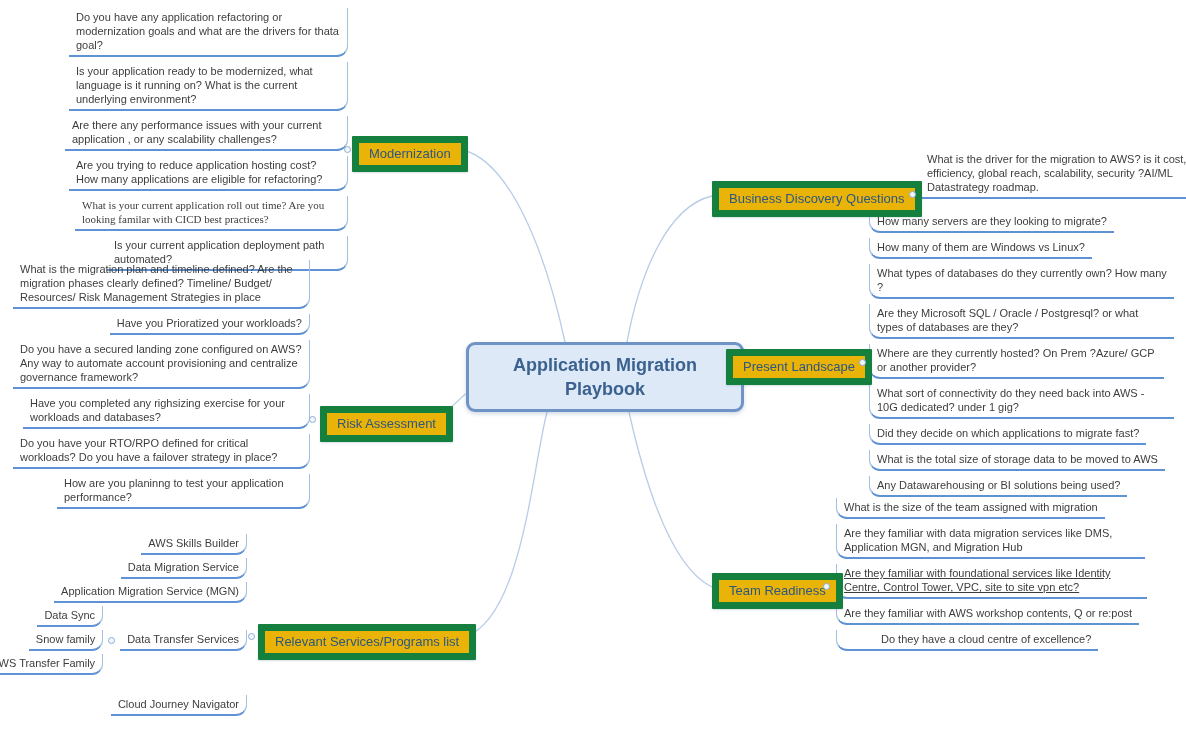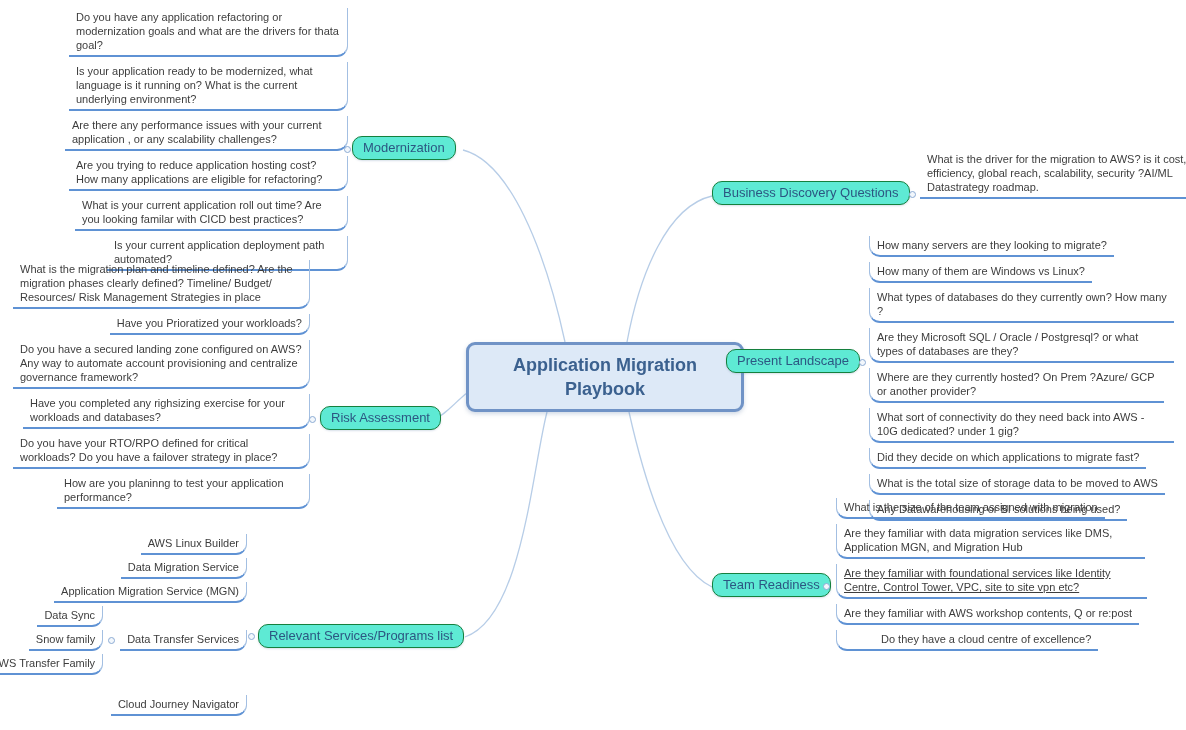--- a/index.html
+++ b/index.html
@@ -26,21 +26,21 @@
   .stack.toleft{align-items:flex-end;}
   .stack.toright{align-items:flex-start;}
   .svc-stack{gap:3px;}
 
   .dts-row{display:flex;align-items:center;gap:5px;}
   .sub-stack{display:flex;flex-direction:column;gap:3px;align-items:flex-end;}
 
   
   .bnode{
     position:absolute;z-index:2;
-    background:#5eead4;border:1px solid #15803d;border-radius:10px;
+    background:#eab308;border:7px solid #15803d;border-radius:1px;
     padding:3px 10px 4px 10px;
     font-size:13px;color:#2c5782;white-space:nowrap;
     box-shadow:0 1px 2px rgba(100,130,170,0.25);
   }
 
   
   .central{
     position:absolute;left:466px;top:342px;width:278px;height:70px;z-index:2;
     background:#dde9f7;border:3px solid #7093c6;border-radius:9px;
     display:flex;justify-content:center;align-items:center;text-align:center;
@@ -74,39 +74,39 @@
   <span>Application Migration Playbook</span>
 </div>
 
 <div class="bnode" style="left:352px;top:136px;">Modernization</div>
 <div class="handle" style="left:344px;top:146px;"></div>
 <div class="stack toleft" style="top:8px;right:838px;">
   <div class="leaf hook-right" style="max-width:264px;">Do you have any application refactoring or modernization goals and what are the drivers for thata goal?</div>
   <div class="leaf hook-right" style="max-width:264px;">Is your application ready to be modernized, what language is it running on? What is the current underlying environment?</div>
   <div class="leaf hook-right" style="max-width:268px;">Are there any performance issues with your current application , or any scalability challenges?</div>
   <div class="leaf hook-right" style="max-width:264px;">Are you trying to reduce application hosting cost? How many applications are eligible for refactoring?</div>
-  <div class="leaf hook-right" style="max-width:258px;">What is your current application roll out time? Are you looking familar with CICD best practices?</div>
+  <div class="leaf hook-right" style="max-width:258px;font-family:Liberation Serif, serif;">What is your current application roll out time? Are you looking familar with CICD best practices?</div>
   <div class="leaf hook-right" style="max-width:226px;">Is your current application deployment path automated?</div>
 </div>
 
 <div class="bnode" style="left:320px;top:406px;">Risk Assessment</div>
 <div class="handle" style="left:309px;top:416px;"></div>
 <div class="stack toleft" style="top:260px;right:876px;">
   <div class="leaf hook-right" style="max-width:282px;">What is the migration plan and timeline defined? Are the migration phases clearly defined? Timeline/ Budget/ Resources/ Risk Management Strategies in place</div>
   <div class="leaf hook-right">Have you Prioratized your workloads?</div>
   <div class="leaf hook-right" style="max-width:282px;">Do you have a secured landing zone configured on AWS? Any way to automate account provisioning and centralize governance framework?</div>
   <div class="leaf hook-right" style="max-width:272px;">Have you completed any righsizing exercise for your workloads and databases?</div>
   <div class="leaf hook-right" style="max-width:282px;">Do you have your RTO/RPO defined for critical workloads? Do you have a failover strategy in place?</div>
   <div class="leaf hook-right" style="max-width:238px;">How are you planinng to test your application performance?</div>
 </div>
 
 <div class="bnode" style="left:258px;top:624px;">Relevant Services/Programs list</div>
 <div class="handle" style="left:248px;top:633px;"></div>
 <div class="stack toleft svc-stack" style="top:534px;right:939px;">
-  <div class="leaf hook-right nowrap">AWS Linux Builder</div>
+  <div class="leaf hook-right nowrap">AWS Skills Builder</div>
   <div class="leaf hook-right nowrap">Data Migration Service</div>
   <div class="leaf hook-right nowrap">Application Migration Service (MGN)</div>
   <div class="dts-row">
     <div class="sub-stack">
       <div class="leaf hook-right nowrap">Data Sync</div>
       <div class="leaf hook-right nowrap">Snow family</div>
       <div class="leaf hook-right nowrap">AWS Transfer Family</div>
     </div>
     <div class="handle inline"></div>
     <div class="leaf hook-right nowrap">Data Transfer Services</div>
@@ -116,21 +116,21 @@
 </div>
 
 <div class="bnode" style="left:712px;top:181px;padding-left:10px;">Business Discovery Questions</div>
 <div class="handle" style="left:909px;top:191px;"></div>
 <div class="stack toright" style="top:150px;left:920px;">
   <div class="leaf" style="width:272px;">What is the driver for the migration to AWS? is it cost, efficiency, global reach, scalability, security ?AI/ML Datastrategy roadmap.</div>
 </div>
 
 <div class="bnode" style="left:726px;top:349px;">Present Landscape</div>
 <div class="handle" style="left:859px;top:359px;"></div>
-<div class="stack toright" style="top:236px;left:869px;">
+<div class="stack toright" style="top:212px;left:869px;">
   <div class="leaf hook-left" style="max-width:290px;">How many servers are they looking to migrate?</div>
   <div class="leaf hook-left" style="max-width:290px;">How many of them are Windows vs Linux?</div>
   <div class="leaf hook-left" style="max-width:290px;">What types of databases do they currently own? How many ?</div>
   <div class="leaf hook-left" style="max-width:290px;">Are they Microsoft SQL / Oracle / Postgresql? or what types of databases are they?</div>
   <div class="leaf hook-left" style="max-width:280px;">Where are they currently hosted? On Prem ?Azure/ GCP or another provider?</div>
   <div class="leaf hook-left" style="max-width:290px;">What sort of connectivity do they need back into AWS - 10G dedicated? under 1 gig?</div>
   <div class="leaf hook-left" style="max-width:296px;">Did they decide on which applications to migrate fast?</div>
   <div class="leaf hook-left" style="max-width:286px;">What is the total size of storage data to be moved to AWS</div>
   <div class="leaf hook-left" style="max-width:290px;">Any Datawarehousing or BI solutions being used?</div>
 </div>

